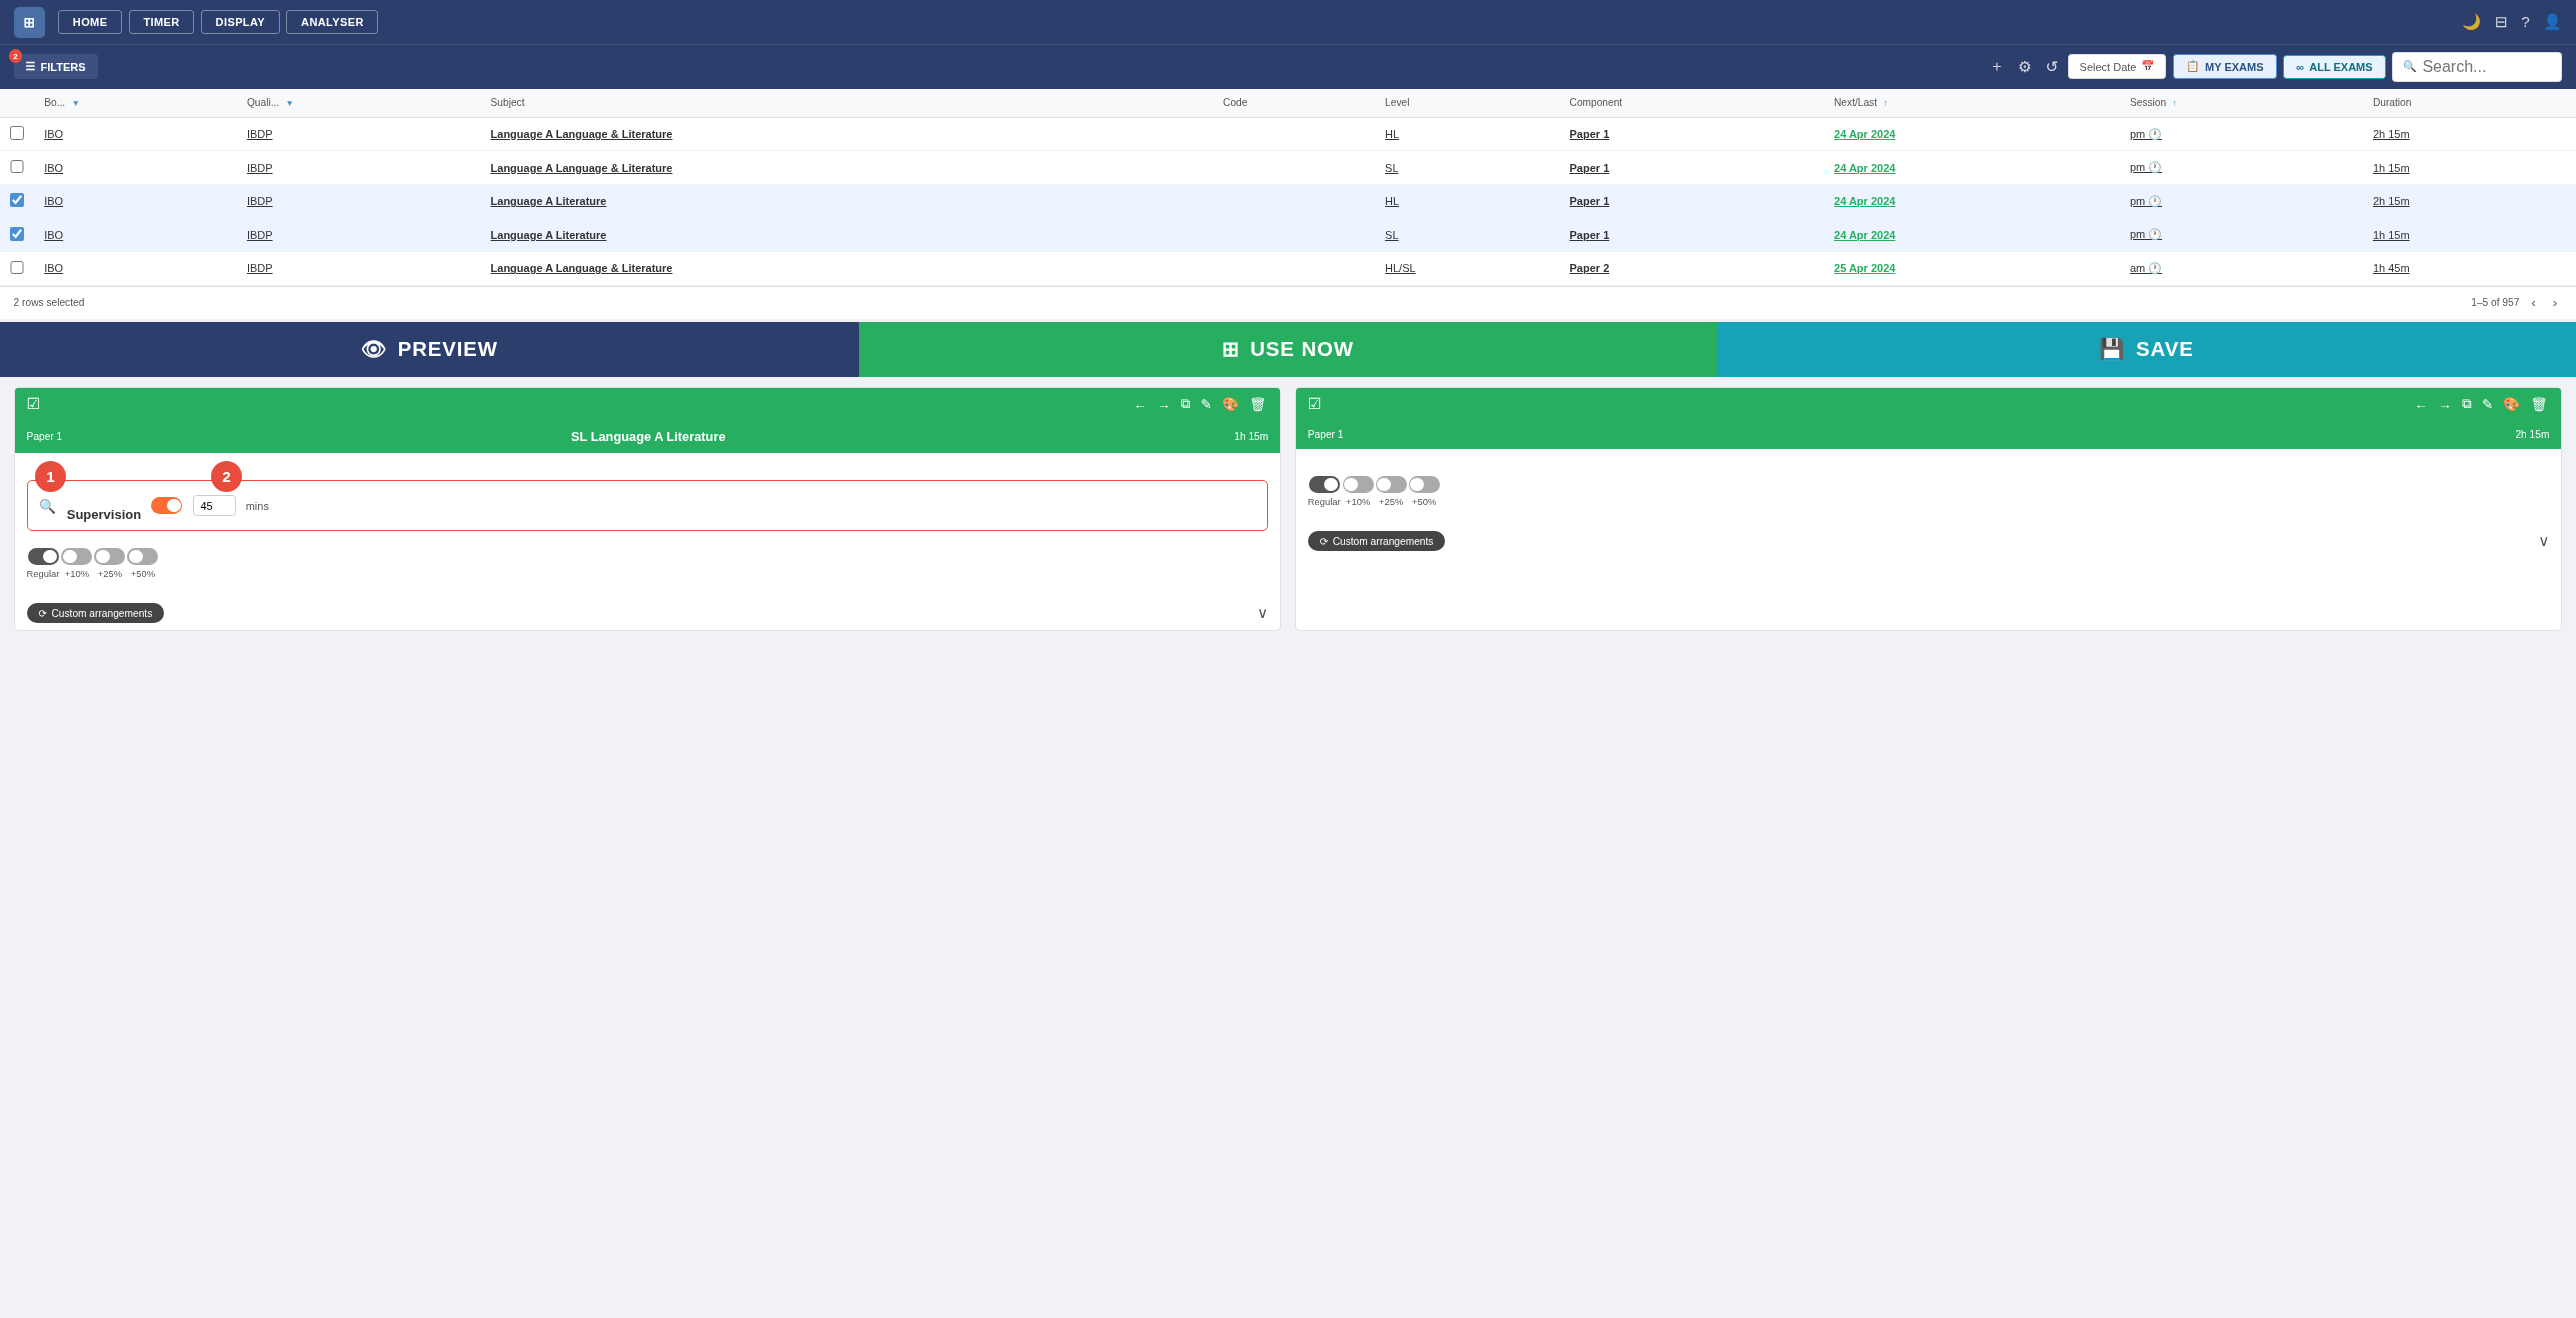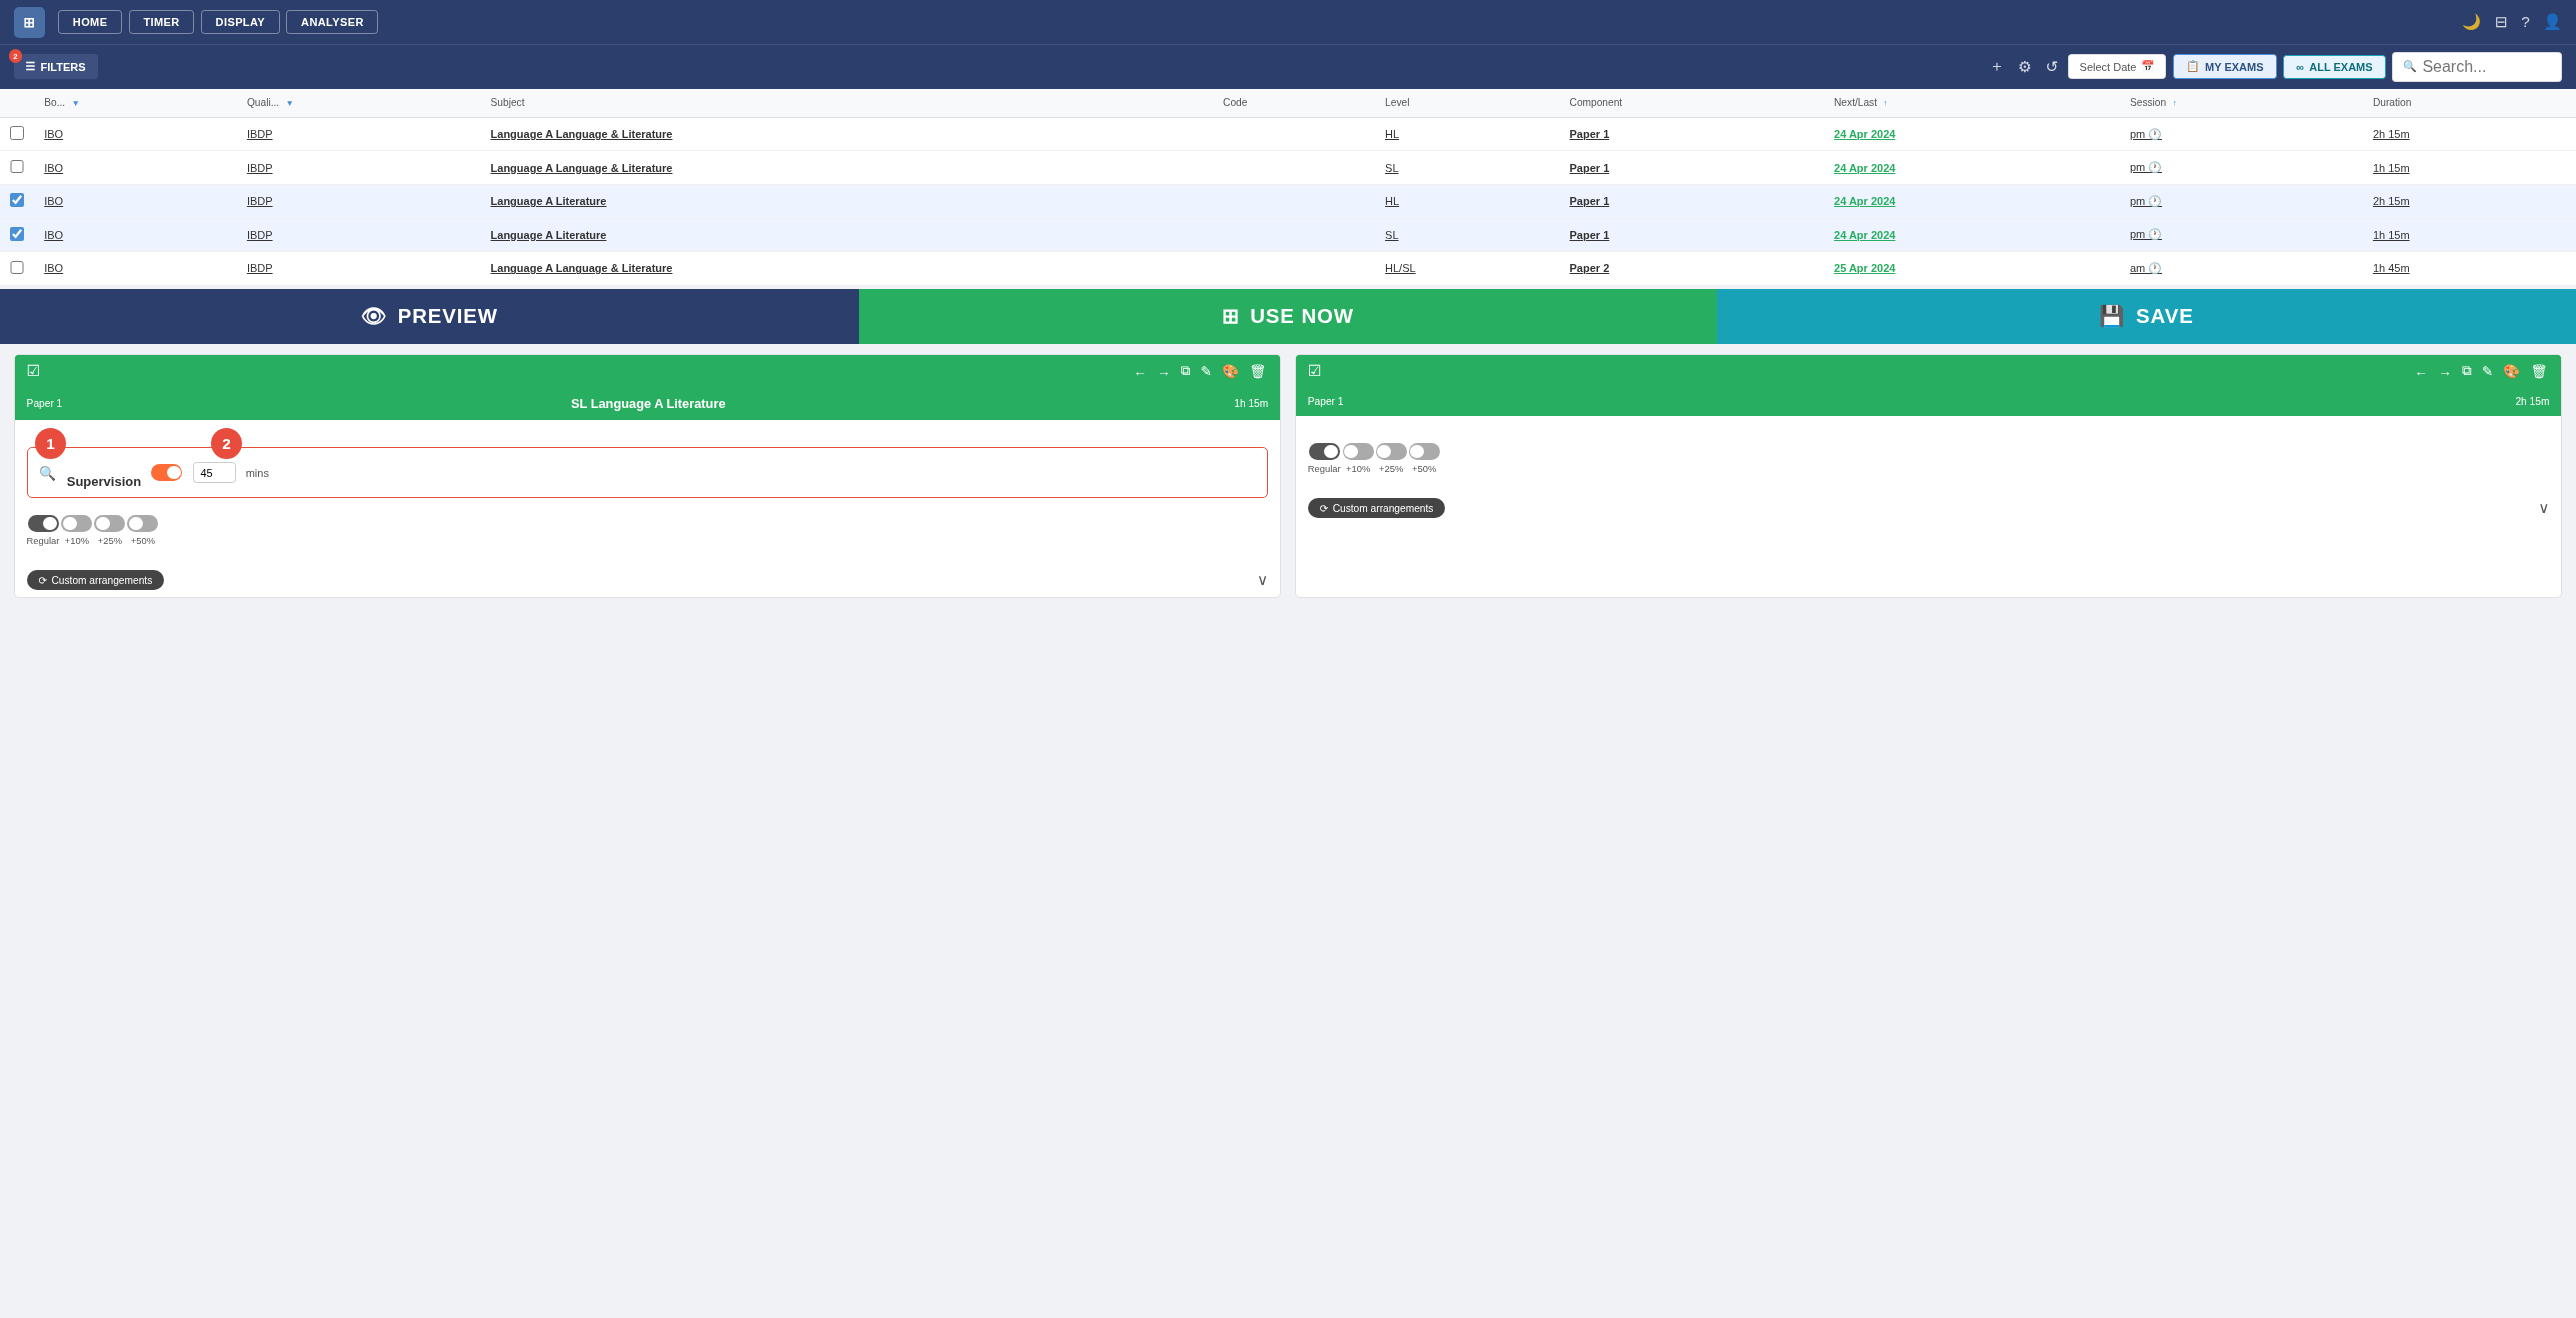--- a/index.html
+++ b/index.html
@@ -513,20 +513,28 @@
       <td><strong>Language A Language &amp; Literature</strong></td>
       <td></td>
       <td>HL/SL</td>
       <td class="component-bold">Paper 2</td>
       <td class="date-green">25 Apr 2024</td>
       <td>am 🕐</td>
       <td>1h 45m</td>
     </tr>
       </tbody>
   </table>
+  <div class="table-footer">
+    <span class="selected-info">2 rows selected</span>
+    <div class="page-info">
+      <span>1–5 of 957</span>
+      <button class="page-btn">‹</button>
+      <button class="page-btn">›</button>
+    </div>
+  </div>
 </div>
 
 <div class="action-bar">
   <button class="action-preview">
     <span>👁</span>
     <span>PREVIEW</span>
   </button>
   <button class="action-use-now">
     <span>⊞</span>
     <span>USE NOW</span>

